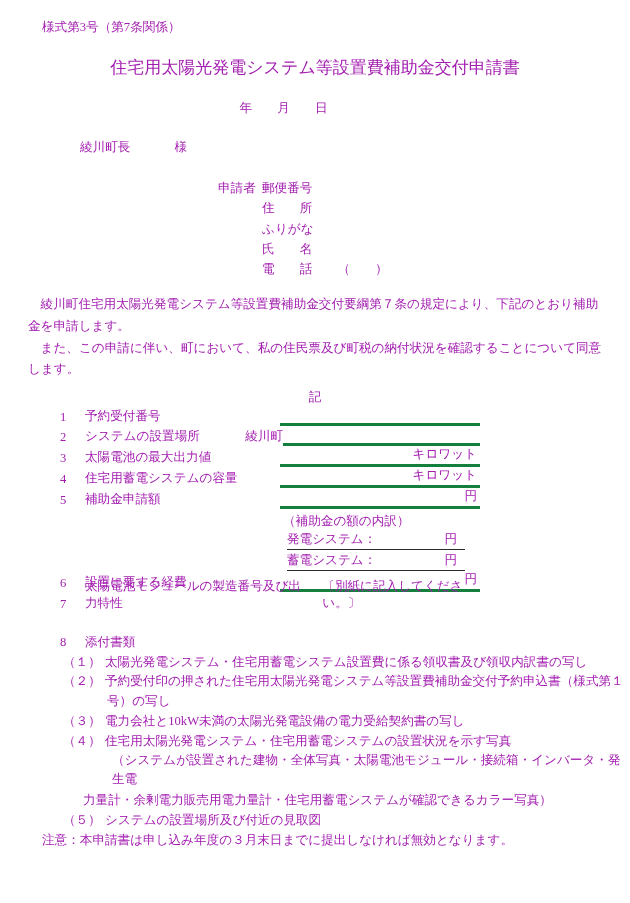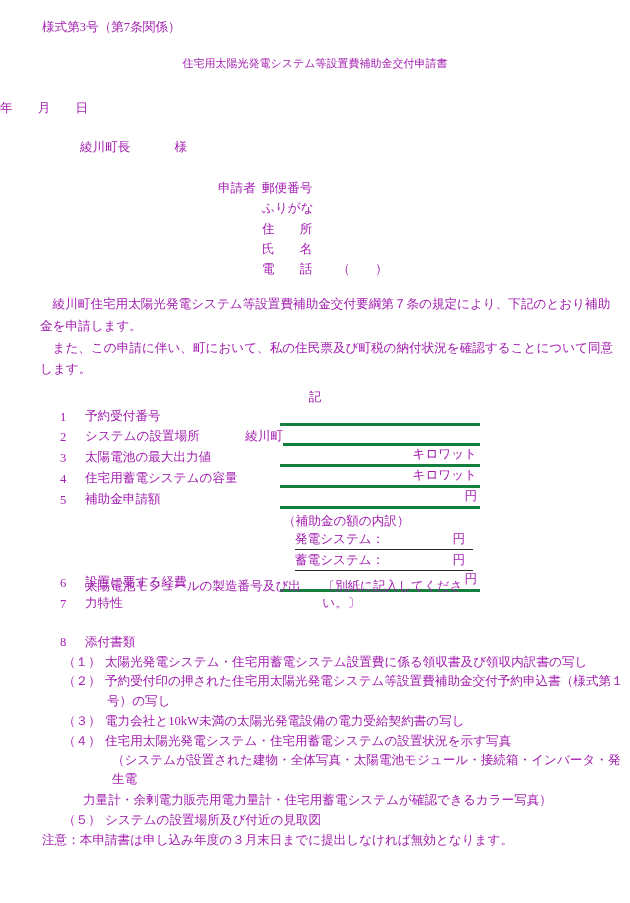--- a/index.html
+++ b/index.html
@@ -10,46 +10,46 @@
     margin: 0 auto;
     background: #ffffff;
     font-family: "Liberation Serif", "DejaVu Serif", serif;
     font-size: 12.6px;
     color: #a21caf;
     overflow: hidden;
     box-sizing: border-box;
     padding-top: 19px;
   }
   .form-number { margin-left: 42px; height: 15px; }
-  .title { margin: 22px 0 0 0; text-align: center; font-size: 11px; font-weight: normal; height: 16px; }
-  .date-line { margin-top: 28px; text-align: left; padding-right: 63px; height: 16px; }
+  .title { margin: 22px 0 0 0; text-align: center; font-size: 17px; font-weight: normal; height: 16px; }
+  .date-line { margin-top: 28px; text-align: center; padding-right: 63px; height: 16px; }
   .addressee { margin-top: 23px; margin-left: 80px; display: flex; height: 16px; }
   .addressee .sama { margin-left: 44px; }
   .applicant { margin-top: 23px; margin-left: 218px; line-height: 20.3px; }
   .app-row { display: flex; }
   .app-who { width: 44px; flex: none; }
-  .paragraphs { margin: 15px 28px 0 40px; line-height: 21.6px; white-space: nowrap; }
+  .paragraphs { margin: 15px 28px 0 28px; line-height: 21.6px; white-space: nowrap; }
   .ki { margin-top: 8px; text-align: center; height: 16px; }
   .items { margin-top: 0px; margin-left: 60px; width: 420px; }
   .item-row { display: flex; align-items: flex-end; height: 20.8px; }
   .item-row .no { width: 25px; flex: none; padding-bottom: 1px; }
   .item-row .label { flex: 1; padding-bottom: 1px; }
   .item-row .prefix { flex: none; padding-bottom: 1px; }
   .field {
     width: 200px; flex: none;
     border-bottom: 3px solid #15803d;
     text-align: right; padding-right: 3px; padding-bottom: 1px;
     box-sizing: border-box;
   }
   .field.after-prefix { width: 197px; }
   .note { margin-left: 13px; padding-bottom: 1px; margin-top: 20px; }
   .breakdown { margin-left: 223px; }
   .bd-heading { height: 20.8px; display: flex; align-items: flex-end; }
   .bd-row {
-    margin-left: 12px; width: 178px; height: 20.8px;
+    margin-left: 4px; width: 178px; height: 20.8px;
     border-bottom: 1px solid #2a2a2a;
     display: flex; align-items: flex-end; justify-content: space-between;
     box-sizing: border-box; padding-bottom: 1px; padding-right: 8px;
   }
   .attachments { margin-top: 20px; line-height: 19.8px; }
   .att-head { display: flex; margin-left: 60px; }
   .att-head .no { width: 25px; flex: none; }
   .att-item { display: flex; margin-left: 63px; }
   .att-no { width: 42px; flex: none; }
   .att-cont { margin-left: 107px; }
@@ -73,25 +73,25 @@
     <span class="sama">様</span>
   </div>
 
   <div class="applicant">
     <div class="app-row">
       <span class="app-who">申請者</span>
       <span>郵便番号</span>
     </div>
     <div class="app-row">
       <span class="app-who"></span>
+      <span>住　　所</span>
+    </div>
+    <div class="app-row">
+      <span class="app-who"></span>
       <span>ふりがな</span>
-    </div>
-    <div class="app-row">
-      <span class="app-who"></span>
-      <span>住　　所</span>
     </div>
     <div class="app-row">
       <span class="app-who"></span>
       <span>氏　　名</span>
     </div>
     <div class="app-row">
       <span class="app-who"></span>
       <span>電　　話　　（　　）</span>
     </div>
   </div>

